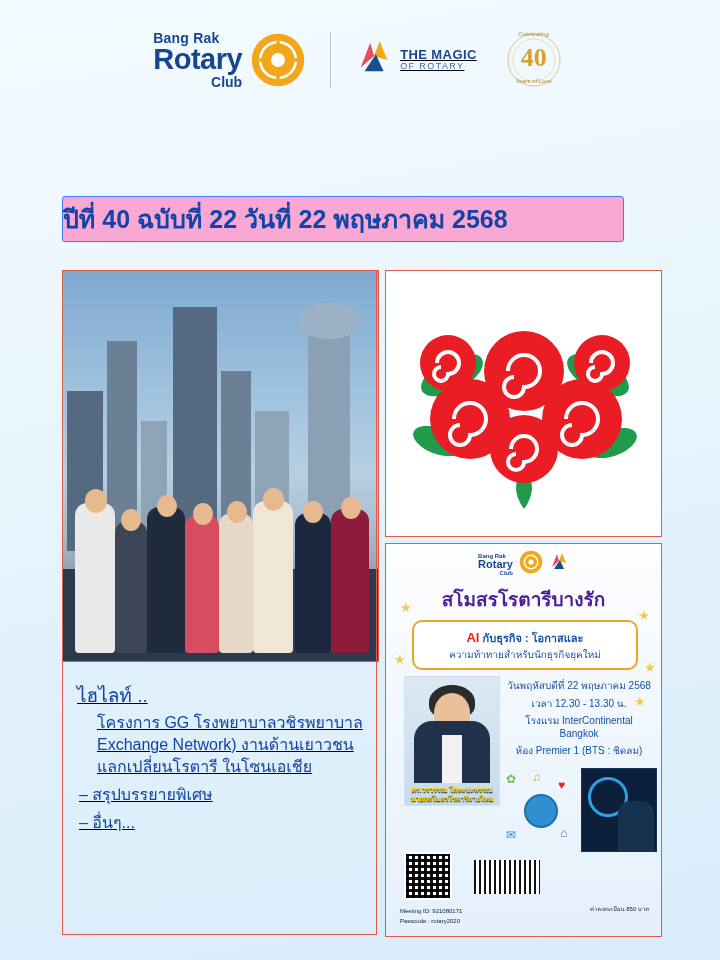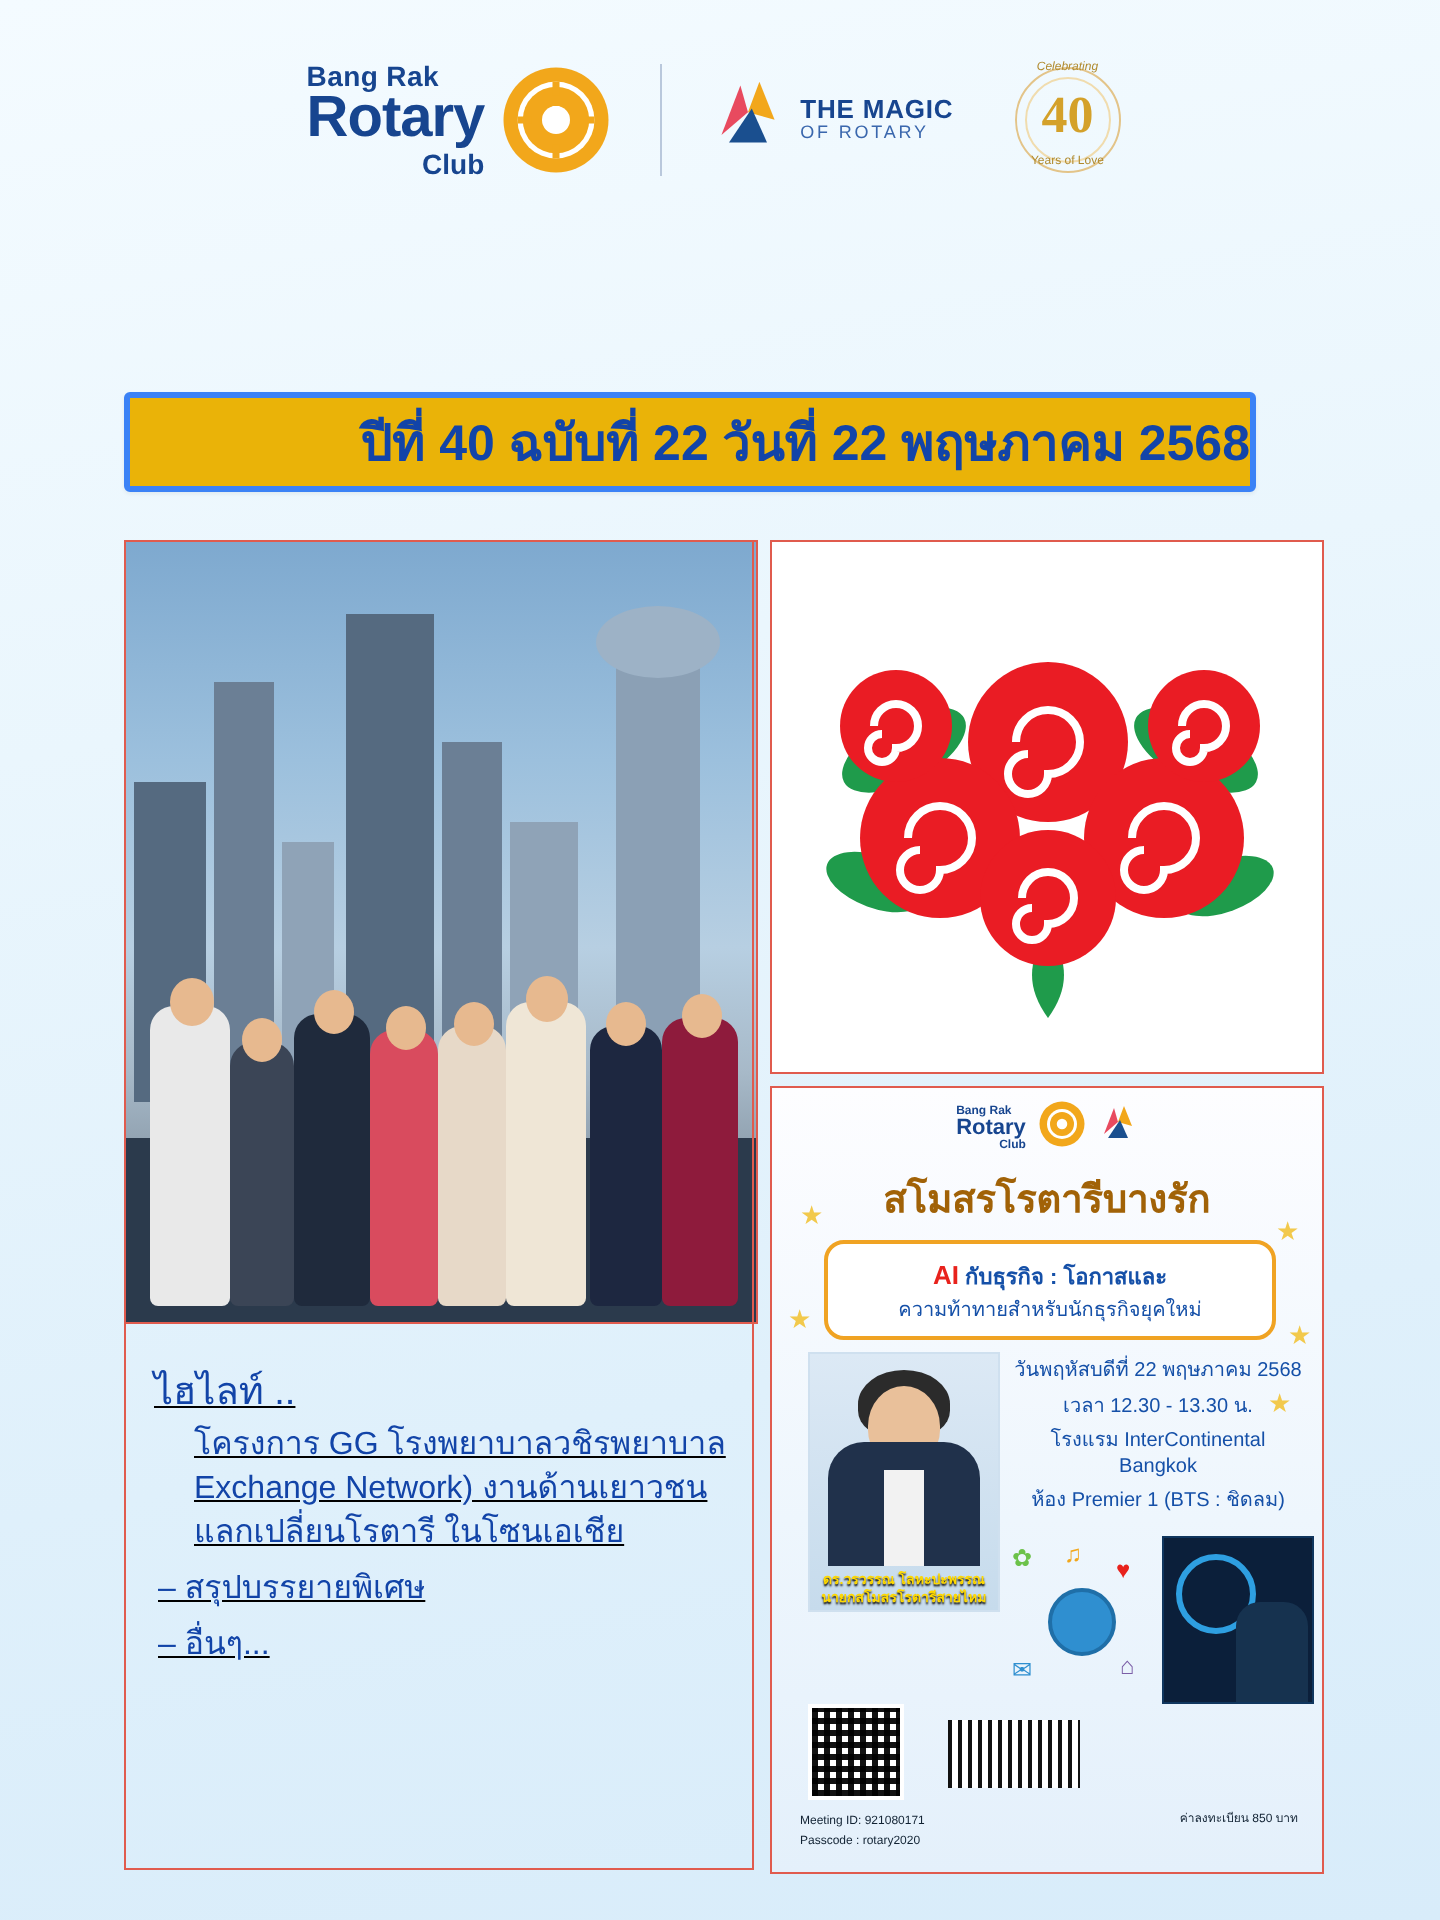--- a/index.html
+++ b/index.html
@@ -18,41 +18,41 @@
   }
   .brand{display:flex;align-items:center;gap:8px;}
   .brand-text{
     text-align:left;line-height:1.02;color:#17458f;
   }
   .brand-text .l1{font-size:14px;font-weight:bold;letter-spacing:.2px;}
   .brand-text .l2{font-size:29px;font-weight:bold;color:#17458f;letter-spacing:-.5px;}
   .brand-text .l3{font-size:14px;font-weight:bold;text-align:right;}
   .wheel{width:56px;height:56px;}
   .divider-v{width:1px;height:56px;background:#b9c8dc;margin:0 6px;}
-  .magic{display:flex;align-items:center;gap:7px;}
+  .magic{display:flex;align-items:center;gap:7px;text-decoration:underline;}
   .magic-text{line-height:1.05;}
   .magic-text .m1{font-size:13px;font-weight:bold;color:#17458f;letter-spacing:.4px;}
   .magic-text .m2{font-size:9px;color:#3a67ad;letter-spacing:1.4px;}
   .anniv{width:66px;height:66px;position:relative;margin-left:6px;}
   .anniv .ring{position:absolute;inset:0;border-radius:50%;}
   .anniv .top-t{position:absolute;top:4px;left:0;width:100%;text-align:center;font-size:6px;color:#b08a2e;font-style:italic;}
   .anniv .num{position:absolute;top:16px;left:0;width:100%;text-align:center;font-size:26px;font-weight:bold;color:#d4a12a;font-family:"Liberation Serif",serif;}
   .anniv .bot-t{position:absolute;bottom:9px;left:0;width:100%;text-align:center;font-size:6px;color:#b08a2e;}
 
   
   .title{
     position:absolute;top:116px;left:0;width:720px;text-align:center;
     font-size:54px;font-weight:bold;color:#e8221c;
     font-family:"Liberation Sans", sans-serif;
     letter-spacing:-1px;
   }
   .issue-box{
     position:absolute;top:196px;left:62px;width:560px;height:44px;
-    background:#eab308;border:3px solid #3b82f6;border-radius:3px;
-    display:flex;align-items:center;justify-content:flex-end;
+    background:#f9a8d4;border:1px solid #3b82f6;border-radius:3px;
+    display:flex;align-items:center;justify-content:flex-start;
     box-shadow:0 1px 2px rgba(0,0,0,.06);
   }
   .issue-box span{font-size:25px;color:#1244a8;font-weight:bold;}
 
   
   .photo{
     position:absolute;left:62px;top:270px;width:315px;height:390px;
     border:1px solid #e05b4e;overflow:hidden;background:#0b1b33;
   }
   .sky{position:absolute;inset:0;background:linear-gradient(180deg,#7ea9cf 0%,#9cc0dd 28%,#b7cfe2 52%,#a7b9c8 68%,#5c6b7a 100%);}
@@ -76,21 +76,21 @@
     position:absolute;left:385px;top:543px;width:275px;height:392px;
     border:1px solid #e05b4e;background:#fbfdff;overflow:hidden;
   }
   .flyer-bg{position:absolute;inset:0;background:linear-gradient(180deg,#fdfdff 0%,#eef6fd 55%,#e4f0fb 100%);}
   .star{position:absolute;color:#f2c94c;font-size:13px;}
   .flyer-head{position:absolute;top:6px;left:0;width:100%;display:flex;align-items:center;justify-content:center;gap:6px;}
   .fh-text{line-height:1;color:#17458f;text-align:left;}
   .fh-text .a{font-size:6px;font-weight:bold;}
   .fh-text .b{font-size:11px;font-weight:bold;}
   .fh-text .c{font-size:6px;font-weight:bold;text-align:right;}
-  .flyer-title{position:absolute;top:40px;left:0;width:100%;text-align:center;font-size:19px;font-weight:bold;color:#a16207;}
+  .flyer-title{position:absolute;top:40px;left:0;width:100%;text-align:center;font-size:19px;font-weight:bold;color:#4c1d95;}
   .flyer-sub{position:absolute;top:62px;left:0;width:100%;text-align:center;font-size:8px;color:#2b6cc4;}
   .topic-box{
     position:absolute;top:76px;left:26px;width:222px;height:46px;
     border:2px solid #f0a323;border-radius:10px;background:#ffffff;
     display:flex;flex-direction:column;align-items:center;justify-content:center;
   }
   .topic-l1{font-size:11px;color:#1550a8;font-weight:bold;}
   .topic-l1 .ai{color:#e8221c;font-size:13px;}
   .topic-l2{font-size:10px;color:#1550a8;}
   .speaker{

